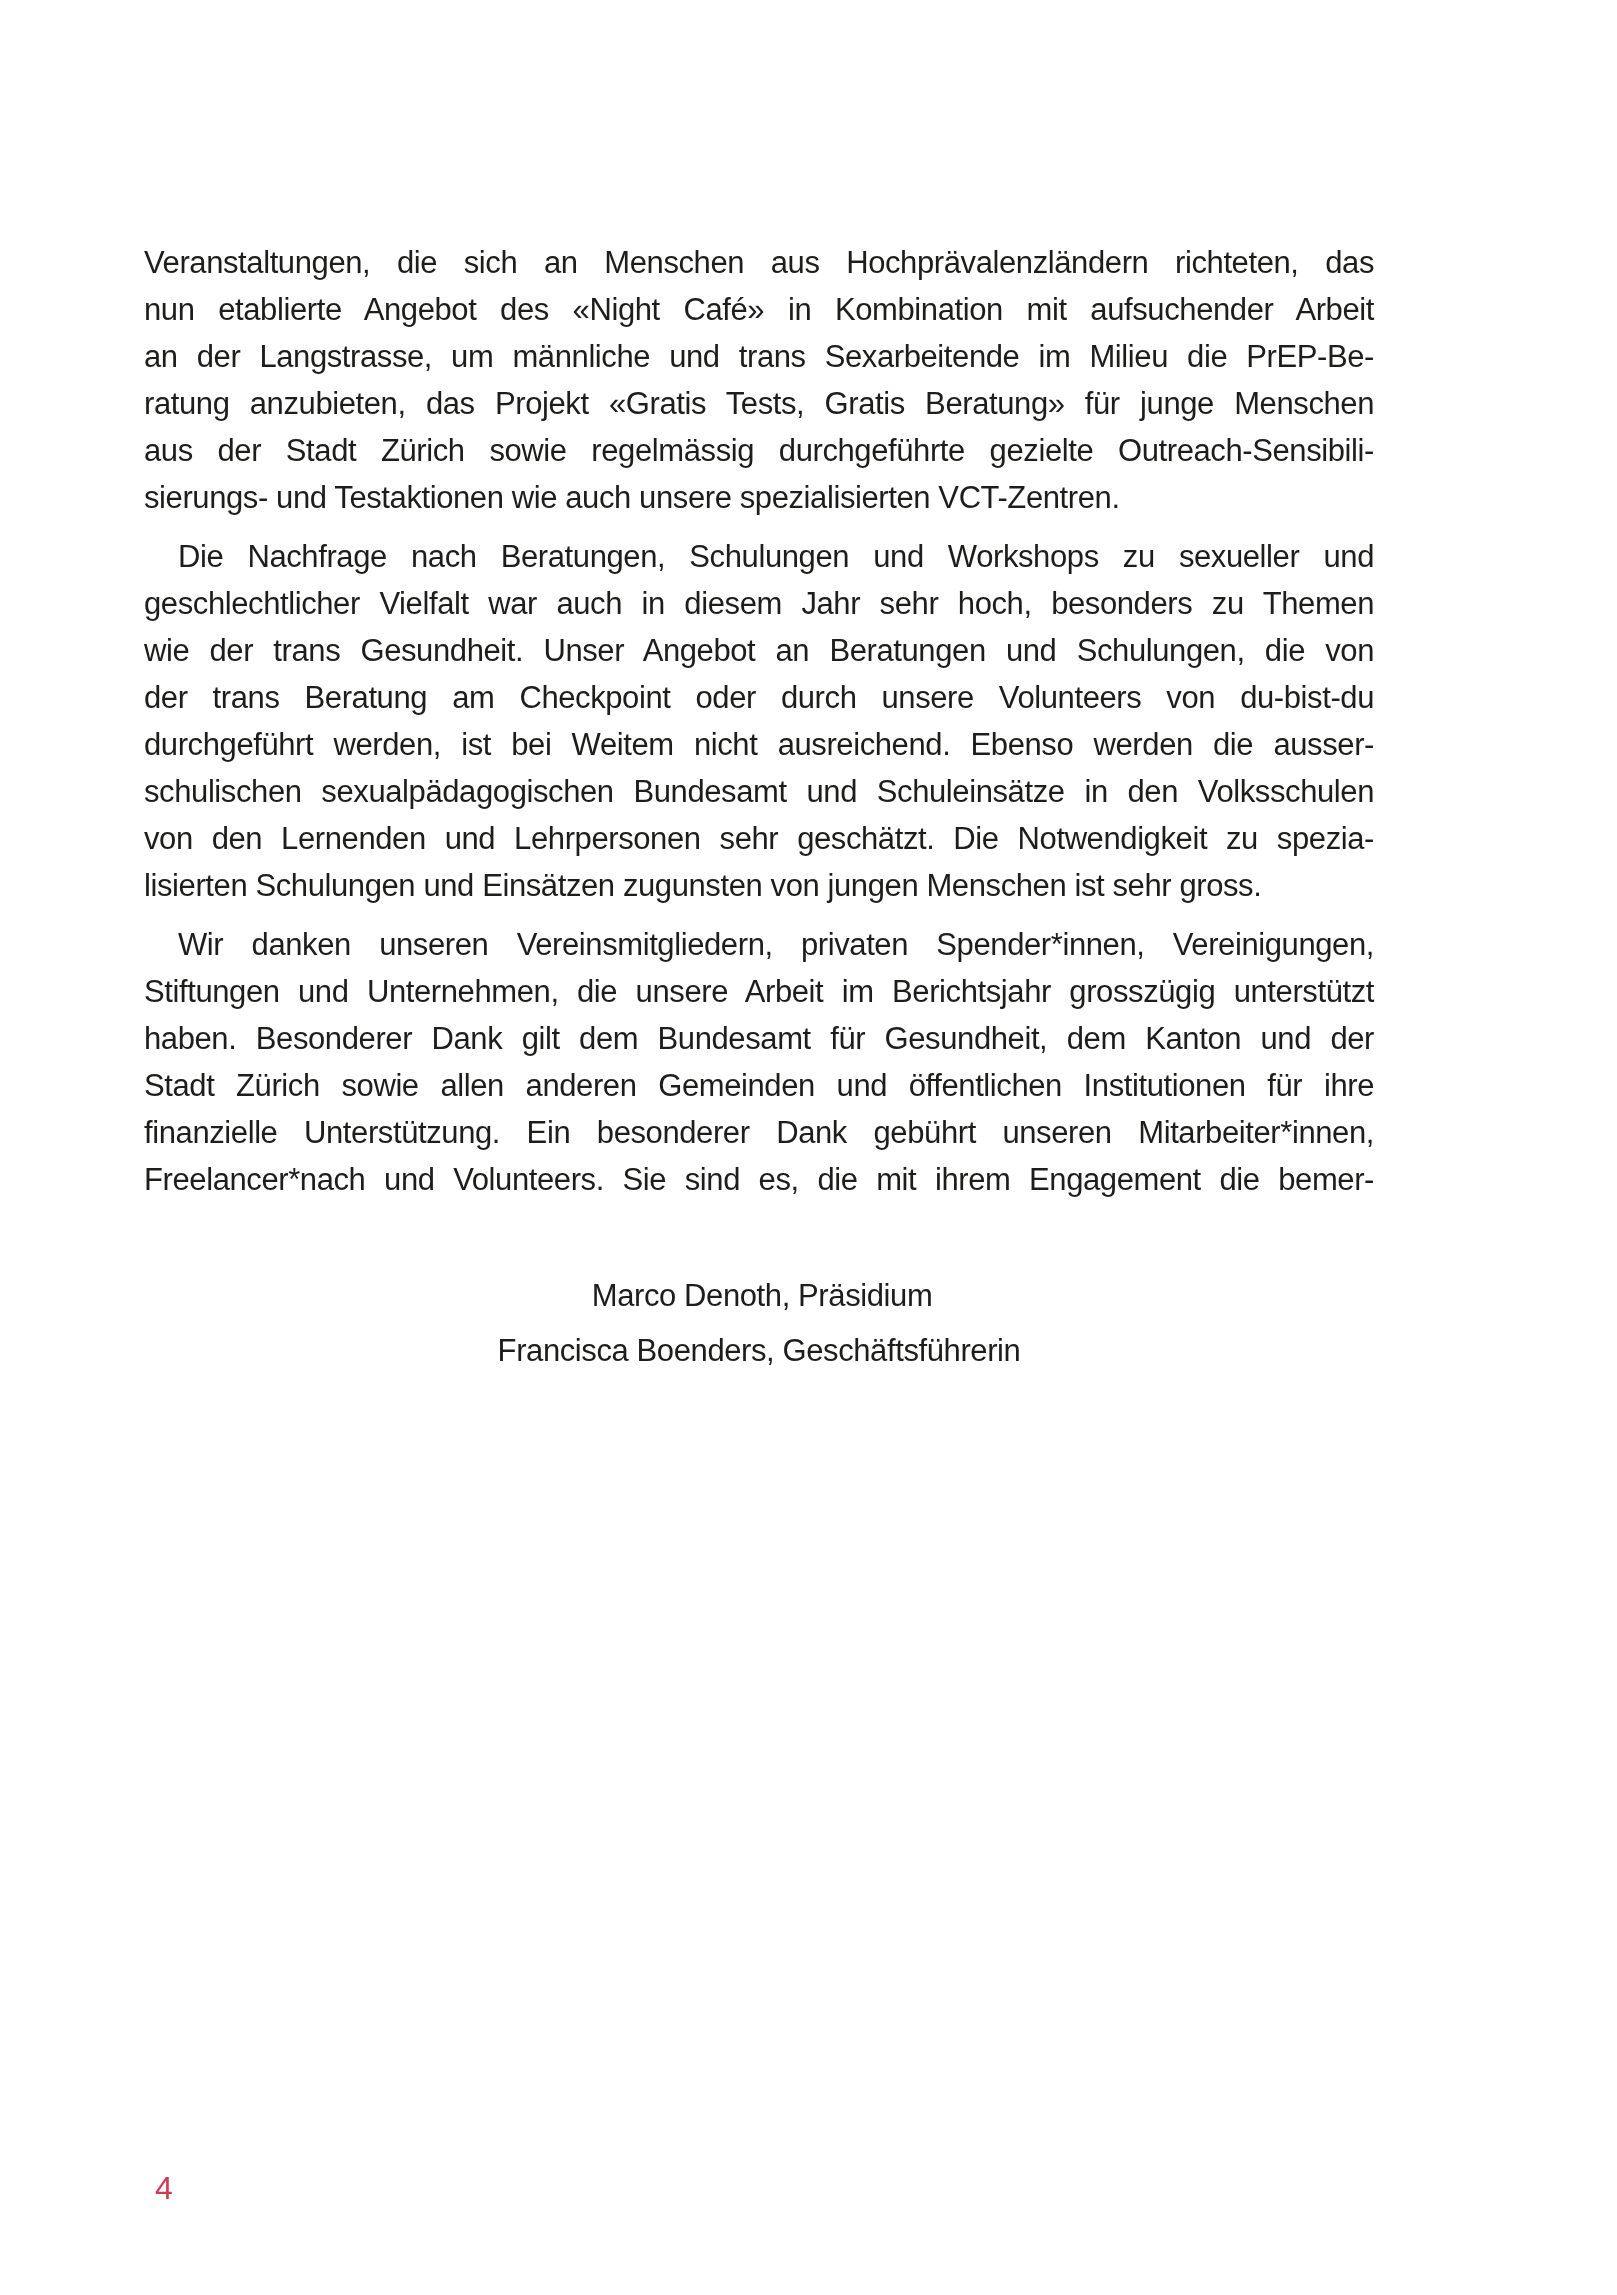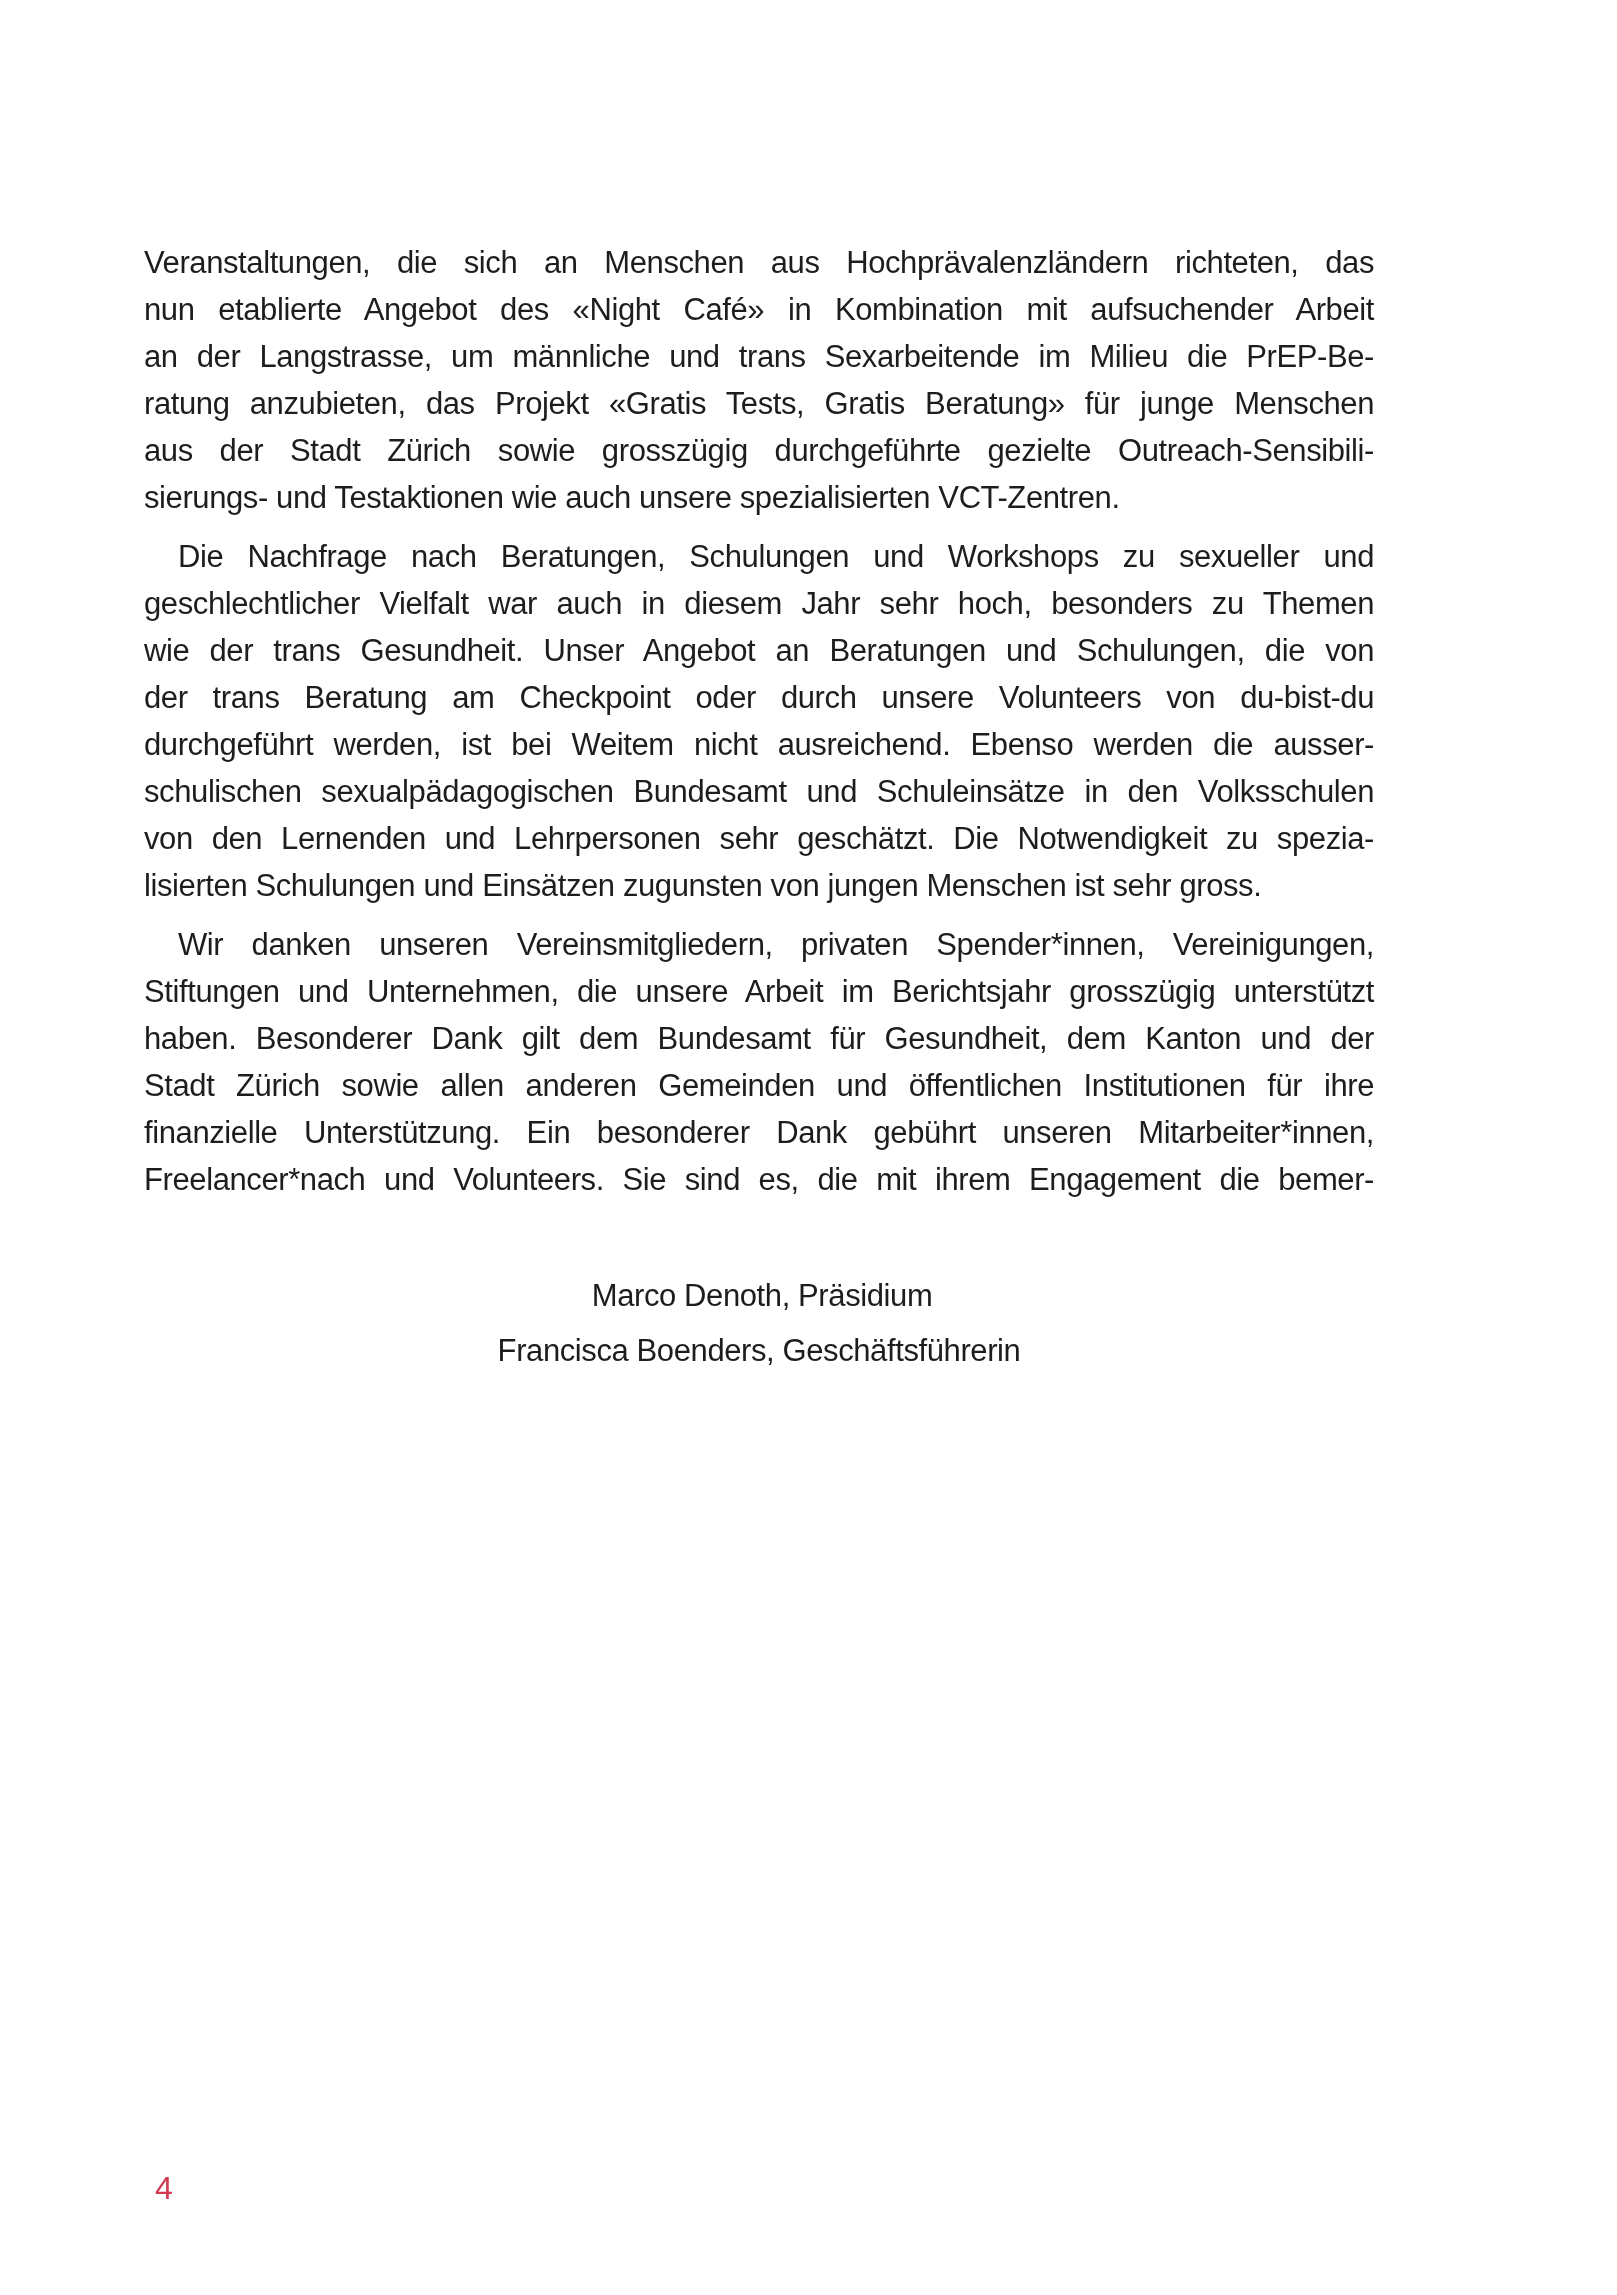--- a/index.html
+++ b/index.html
@@ -61,21 +61,21 @@
 </style>
 </head>
 <body style="background: rgb(255, 255, 255);">
 
 <div class="text-block" style="color: rgb(29, 29, 27);">
     <div class="paragraph">
       <div class="line first">Veranstaltungen, die sich an Menschen aus Hochprävalenzländern richteten, das</div>
       <div class="line">nun etablierte Angebot des «Night Café» in Kombination mit aufsuchender Arbeit</div>
       <div class="line">an der Langstrasse, um männliche und trans Sexarbeitende im Milieu die PrEP-Be-</div>
       <div class="line">ratung anzubieten, das Projekt «Gratis Tests, Gratis Beratung» für junge Menschen</div>
-      <div class="line">aus der Stadt Zürich sowie grosszügig durchgeführte gezielte Outreach-Sensibili-</div>
+      <div class="line">aus der Stadt Zürich sowie regelmässig durchgeführte gezielte Outreach-Sensibili-</div>
       <div class="line last">sierungs- und Testaktionen wie auch unsere spezialisierten VCT-Zentren.</div>
     </div>
     <div class="paragraph indented">
       <div class="line first">Die Nachfrage nach Beratungen, Schulungen und Workshops zu sexueller und</div>
       <div class="line">geschlechtlicher Vielfalt war auch in diesem Jahr sehr hoch, besonders zu Themen</div>
       <div class="line">wie der trans Gesundheit. Unser Angebot an Beratungen und Schulungen, die von</div>
       <div class="line">der trans Beratung am Checkpoint oder durch unsere Volunteers von du-bist-du</div>
       <div class="line">durchgeführt werden, ist bei Weitem nicht ausreichend. Ebenso werden die ausser-</div>
       <div class="line">schulischen sexualpädagogischen Bundesamt und Schuleinsätze in den Volksschulen</div>
       <div class="line">von den Lernenden und Lehrpersonen sehr geschätzt. Die Notwendigkeit zu spezia-</div>

